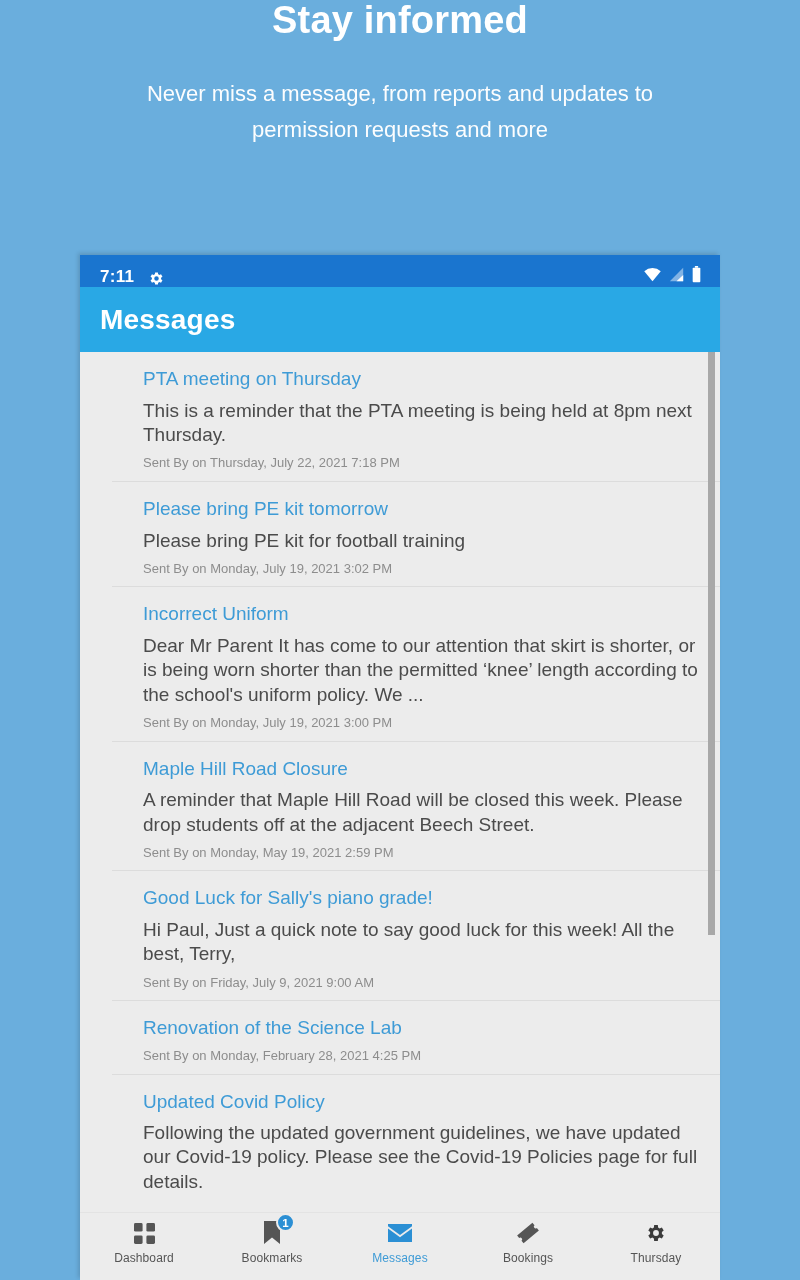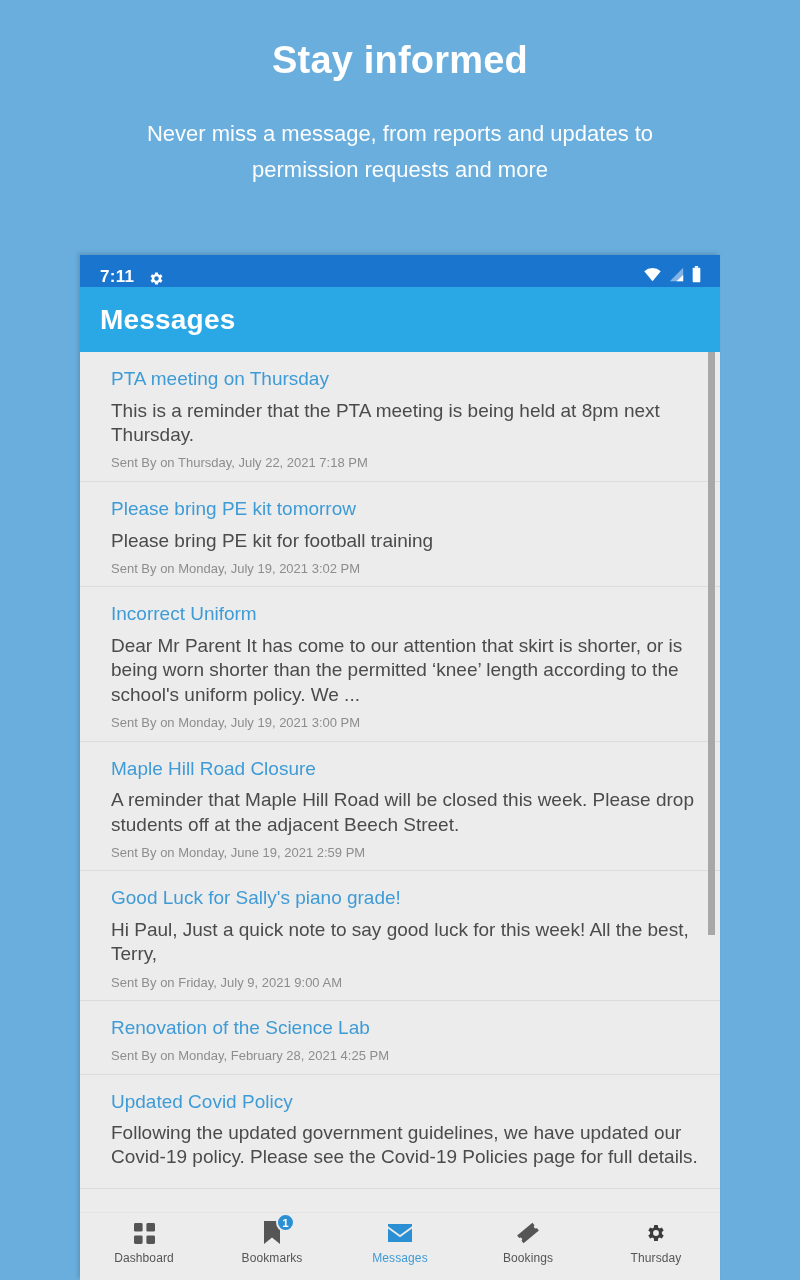--- a/index.html
+++ b/index.html
@@ -4,21 +4,20 @@
 <style>
   * { margin:0; padding:0; box-sizing:border-box; }
   html, body {
     width:800px; height:1280px;
     background:#6aaedd;
     font-family:"Liberation Sans", sans-serif;
     overflow:hidden;
   }
   .promo {
     width:800px;
-    padding-top:40px;
     text-align:center;
     color:#ffffff;
   }
   .promo-title {
     font-size:38px;
     font-weight:bold;
     letter-spacing:0.2px;
     line-height:1.1;
   }
   .promo-sub {
@@ -71,20 +70,21 @@
     color:#ffffff;
     font-size:28px;
     font-weight:bold;
     letter-spacing:0.2px;
   }
   .list {
     position:relative;
     height:860px;
     background:#ececec;
     overflow:hidden;
+    margin-left:32px;
   }
   .msg {
     padding:14px 22px 10px 31px;
     border-bottom:1px solid #dcdcdc;
     background:#ececec;
   }
   .msg-title {
     color:#3e9bd6;
     font-size:19px;
     line-height:1.35;
@@ -210,21 +210,21 @@
       <div class="msg-meta">Sent By  on Monday, July 19, 2021 3:02 PM</div>
     </div>
     <div class="msg">
       <div class="msg-title">Incorrect Uniform</div>
       <div class="msg-body">Dear Mr Parent It has come to our attention that skirt is shorter, or is being worn shorter than the permitted ‘knee’ length according to the school's uniform policy. We ...</div>
       <div class="msg-meta">Sent By  on Monday, July 19, 2021 3:00 PM</div>
     </div>
     <div class="msg">
       <div class="msg-title">Maple Hill Road Closure</div>
       <div class="msg-body">A reminder that Maple Hill Road will be closed this week. Please drop students off at the adjacent Beech Street.</div>
-      <div class="msg-meta">Sent By  on Monday, June 19, 2021 2:59 PM</div>
+      <div class="msg-meta">Sent By  on Monday, May 19, 2021 2:59 PM</div>
     </div>
     <div class="msg">
       <div class="msg-title">Good Luck for Sally's piano grade!</div>
       <div class="msg-body">Hi Paul, Just a quick note to say good luck for this week! All the best, Terry,</div>
       <div class="msg-meta">Sent By  on Friday, July 9, 2021 9:00 AM</div>
     </div>
     <div class="msg">
       <div class="msg-title">Renovation of the Science Lab</div>
       <div class="msg-meta">Sent By  on Monday, February 28, 2021 4:25 PM</div>
     </div>

